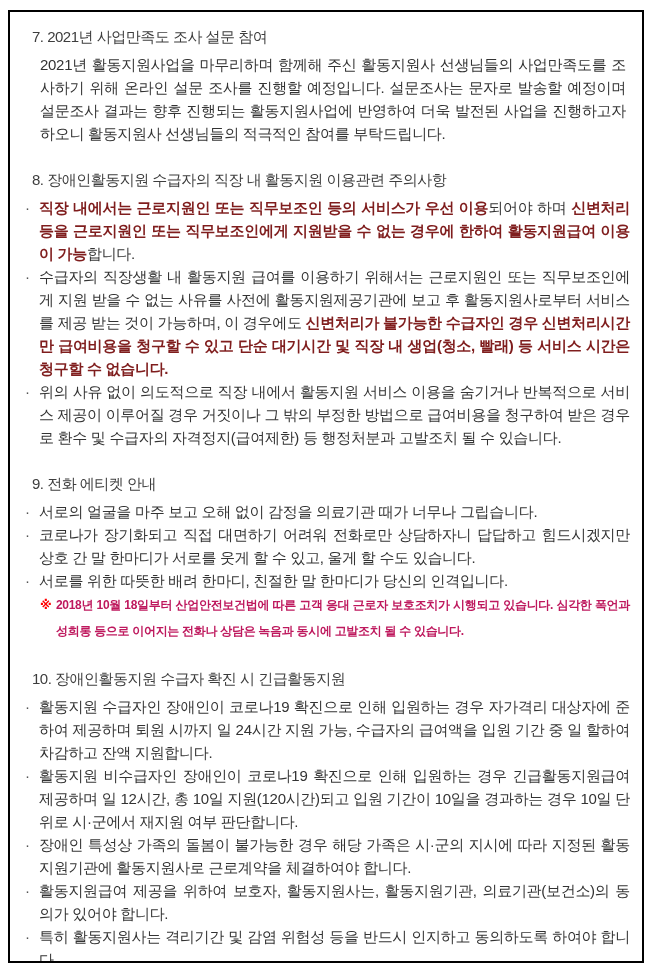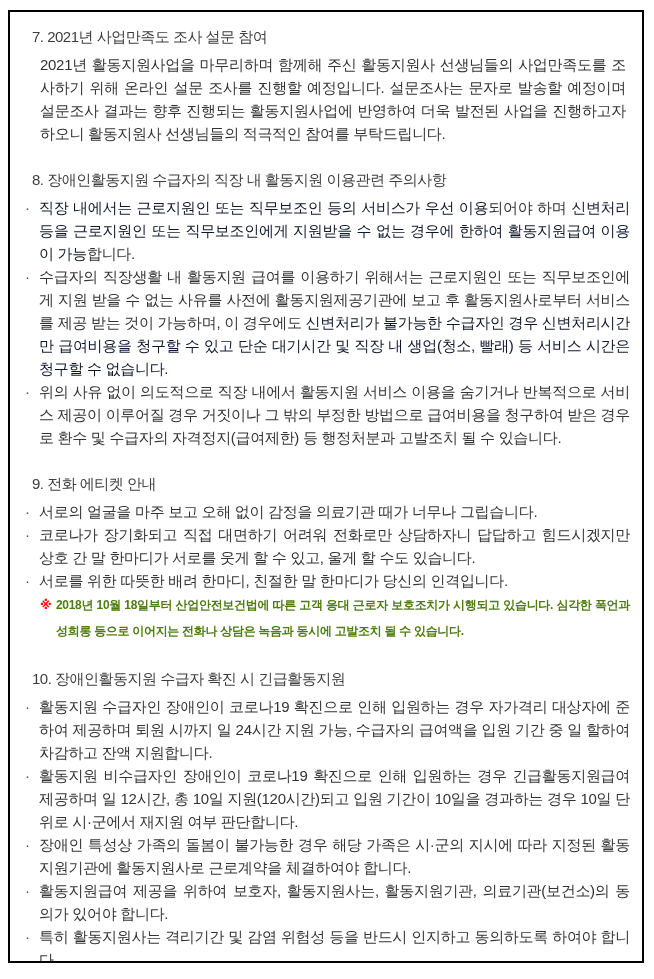--- a/index.html
+++ b/index.html
@@ -53,22 +53,22 @@
     font-size: 12px;
     line-height: 26px;
   }
   .note > .marker {
     position: absolute;
     left: 0; top: 0;
     color: #ff0000;
     font-weight: bold;
   }
   .seg-n  { color: #333333; font-weight: 400; }
-  .seg-b  { color: #0f172a; font-weight: normal; }
-  .seg-r  { color: #4d7c0f; font-weight: bold; }
+  .seg-b  { color: #7f1d1d; font-weight: bold; }
+  .seg-r  { color: #be185d; font-weight: bold; }
   .section-title .seg-n  { color: #3d3d3d; font-weight: 400; }
 </style>
 </head>
 <body>
 
 <div class="page">
     <section>
       <h2 class="section-title"><span class="seg-n">7. 2021년 사업만족도 조사 설문 참여</span></h2>
       <div class="block paragraph"><span class="seg-n">2021년 활동지원사업을 마무리하며 함께해 주신 활동지원사 선생님들의 사업만족도를 조사하기 위해 온라인 설문 조사를 진행할 예정입니다. 설문조사는 문자로 발송할 예정이며 설문조사 결과는 향후 진행되는 활동지원사업에 반영하여 더욱 발전된 사업을 진행하고자 하오니 활동지원사 선생님들의 적극적인 참여를 부탁드립니다.</span></div>
     </section>

